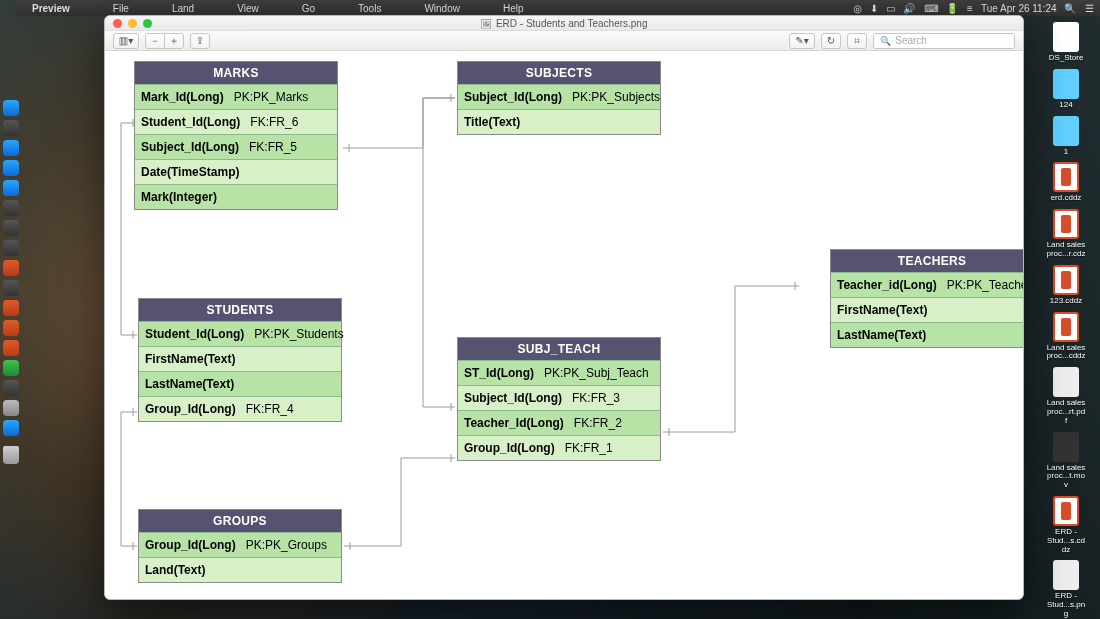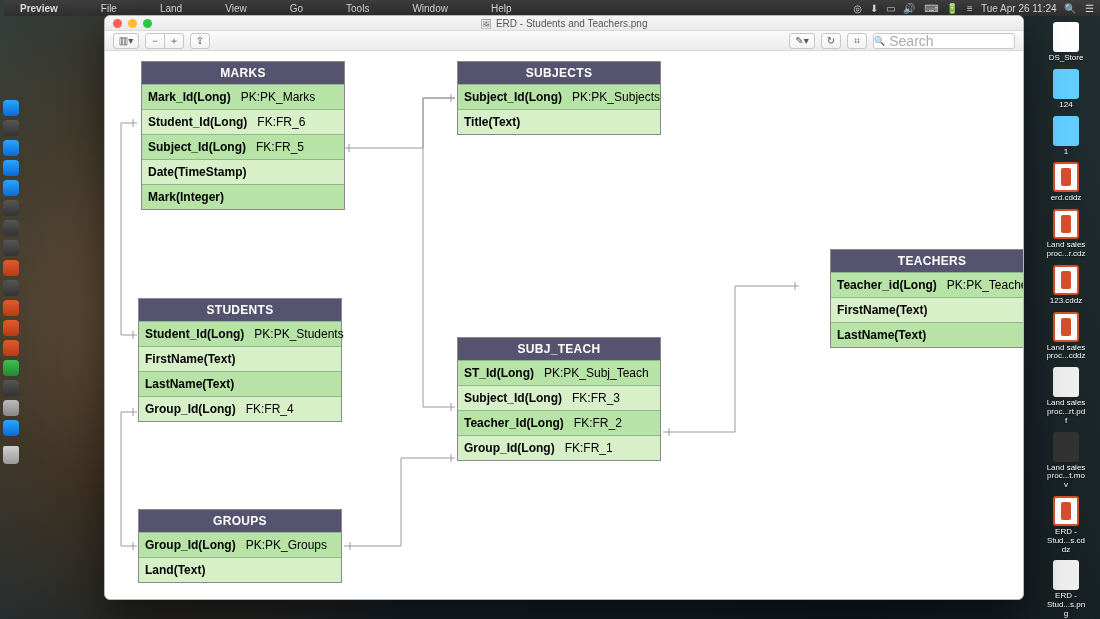--- a/index.html
+++ b/index.html
@@ -1,21 +1,21 @@
 <!DOCTYPE html>
 <html><head>
 <meta charset="utf-8">
 <style>
   * { margin:0; padding:0; box-sizing:border-box; font-family:-apple-system,"Helvetica Neue",Arial,sans-serif; }
   body { width:1100px; height:619px; overflow:hidden; position:relative; background:#3b3b3b; }
   
   .wallpaper { position:absolute; inset:0; background:radial-gradient(circle at 15% 50%, #6b4a2e 0%, #3a2a1a 20%, #162028 40%, #0d1518 100%); }
   .wallpaper::before{content:"";position:absolute;inset:0;background:linear-gradient(110deg,rgba(90,110,100,.35) 0%,rgba(90,110,100,0) 30%),linear-gradient(250deg,rgba(70,90,90,.35) 0%,rgba(70,90,90,0) 35%);}
   
-  .menubar{position:absolute;top:0;left:4px;right:0;height:16px;background:linear-gradient(#3e3e3e,#2f2f2f);color:#ddd;font-size:10px;display:flex;align-items:center;padding:0 6px;}
+  .menubar{position:absolute;top:0;left:16px;right:0;height:16px;background:linear-gradient(#3e3e3e,#2f2f2f);color:#ddd;font-size:10px;display:flex;align-items:center;padding:0 6px;}
   .menubar .apple{font-size:11px;margin-right:10px;}
   .menubar .app{font-weight:600;margin-right:10px;}
   .menubar .mi{margin-right:10px;padding-left:33px;}
   .menubar .spacer{flex:1;}
   .menubar .ri{margin-left:8px;font-size:10px;}
   .menubar .clock{margin-left:8px;}
   
   .dock{position:absolute;left:1px;top:100px;width:20px;display:flex;flex-direction:column;gap:4px;align-items:center;}
   .dock .di{width:16px;height:16px;border-radius:4px;background:linear-gradient(#bbb,#888);}
   .dock .di.blue{background:linear-gradient(#2aa6ff,#0a6bd6);}
@@ -39,21 +39,21 @@
   .lights{position:absolute;left:8px;top:3px;display:flex;gap:6px;}
   .lights span{width:9px;height:9px;border-radius:50%;display:block;}
   .lights .r{background:#ff5f57;} .lights .y{background:#ffbd2e;} .lights .g{background:#28c940;}
   .titlebar .fn::before{content:"🖼";font-size:9px;margin-right:4px;}
   .toolbar{height:20px;background:linear-gradient(#fbfbfb,#ececec);border-bottom:1px solid #d7d7d7;display:flex;align-items:center;padding:0 8px;gap:6px;}
   .tbtn{height:16px;width:20px;border:1px solid #c7c7c7;border-radius:3px;background:linear-gradient(#fff,#f2f2f2);display:inline-flex;align-items:center;justify-content:center;font-size:10px;color:#555;}
   .tbtn.grp{width:26px;}
   .tbtn.seg{border-radius:3px 0 0 3px;}
   .tbtn.seg2{border-radius:0 3px 3px 0;margin-left:-7px;}
   .toolbar .spacer{flex:1;}
-  .search{width:142px;height:16px;border:1px solid #c7c7c7;border-radius:3px;background:#fff;font-size:14px;color:#aaa;padding:0 0;display:flex;align-items:center;}
+  .search{width:142px;height:16px;border:1px solid #c7c7c7;border-radius:3px;background:#fff;font-size:10px;color:#aaa;padding:0 6px;display:flex;align-items:center;}
   .search::before{content:"🔍";font-size:9px;margin-right:4px;color:#999;}
   
   .canvas{position:relative;width:100%;height:550px;background:#fff;}
   .entity{position:absolute;width:204px;border:1px solid #8b8b8b;font-size:12px;}
   .entity .hdr{background:#55536f;color:#fff;text-align:center;font-weight:600;padding:4px 0;font-size:12px;letter-spacing:.3px;}
   .entity .row{display:flex;padding:5px 6px;border-top:1px solid #8fb88f;}
   .entity .row:nth-child(even){background:#b7e3a7;}
   .entity .row:nth-child(odd){background:#d8f0c8;}
   .entity .c1{flex:0 0 auto;margin-right:10px;white-space:nowrap;font-weight:bold;}
   .entity .c2{flex:1;white-space:nowrap;}
@@ -185,21 +185,21 @@
       <line x1="346" y1="352" x2="346" y2="360"></line>
 
       <polyline points="558,381 630,381 630,235 694,235"></polyline>
       <line x1="564" y1="377" x2="564" y2="385"></line>
       <line x1="690" y1="231" x2="690" y2="239"></line>
 
       <polyline points="350,407 296,407 296,495 239,495"></polyline>
       <line x1="346" y1="403" x2="346" y2="411"></line>
       <line x1="245" y1="491" x2="245" y2="499"></line>
     </svg>
-  <div class="entity" style="left: 36px; top: 10px;">
+  <div class="entity" style="left: 29px; top: 10px;">
         <div class="hdr">MARKS</div>
         <div class="row">
           <span class="c1">Mark_Id(Long)</span>
           <span class="c2">PK:PK_Marks</span>
         </div>
         <div class="row">
           <span class="c1">Student_Id(Long)</span>
           <span class="c2">FK:FR_6</span>
         </div>
         <div class="row">

